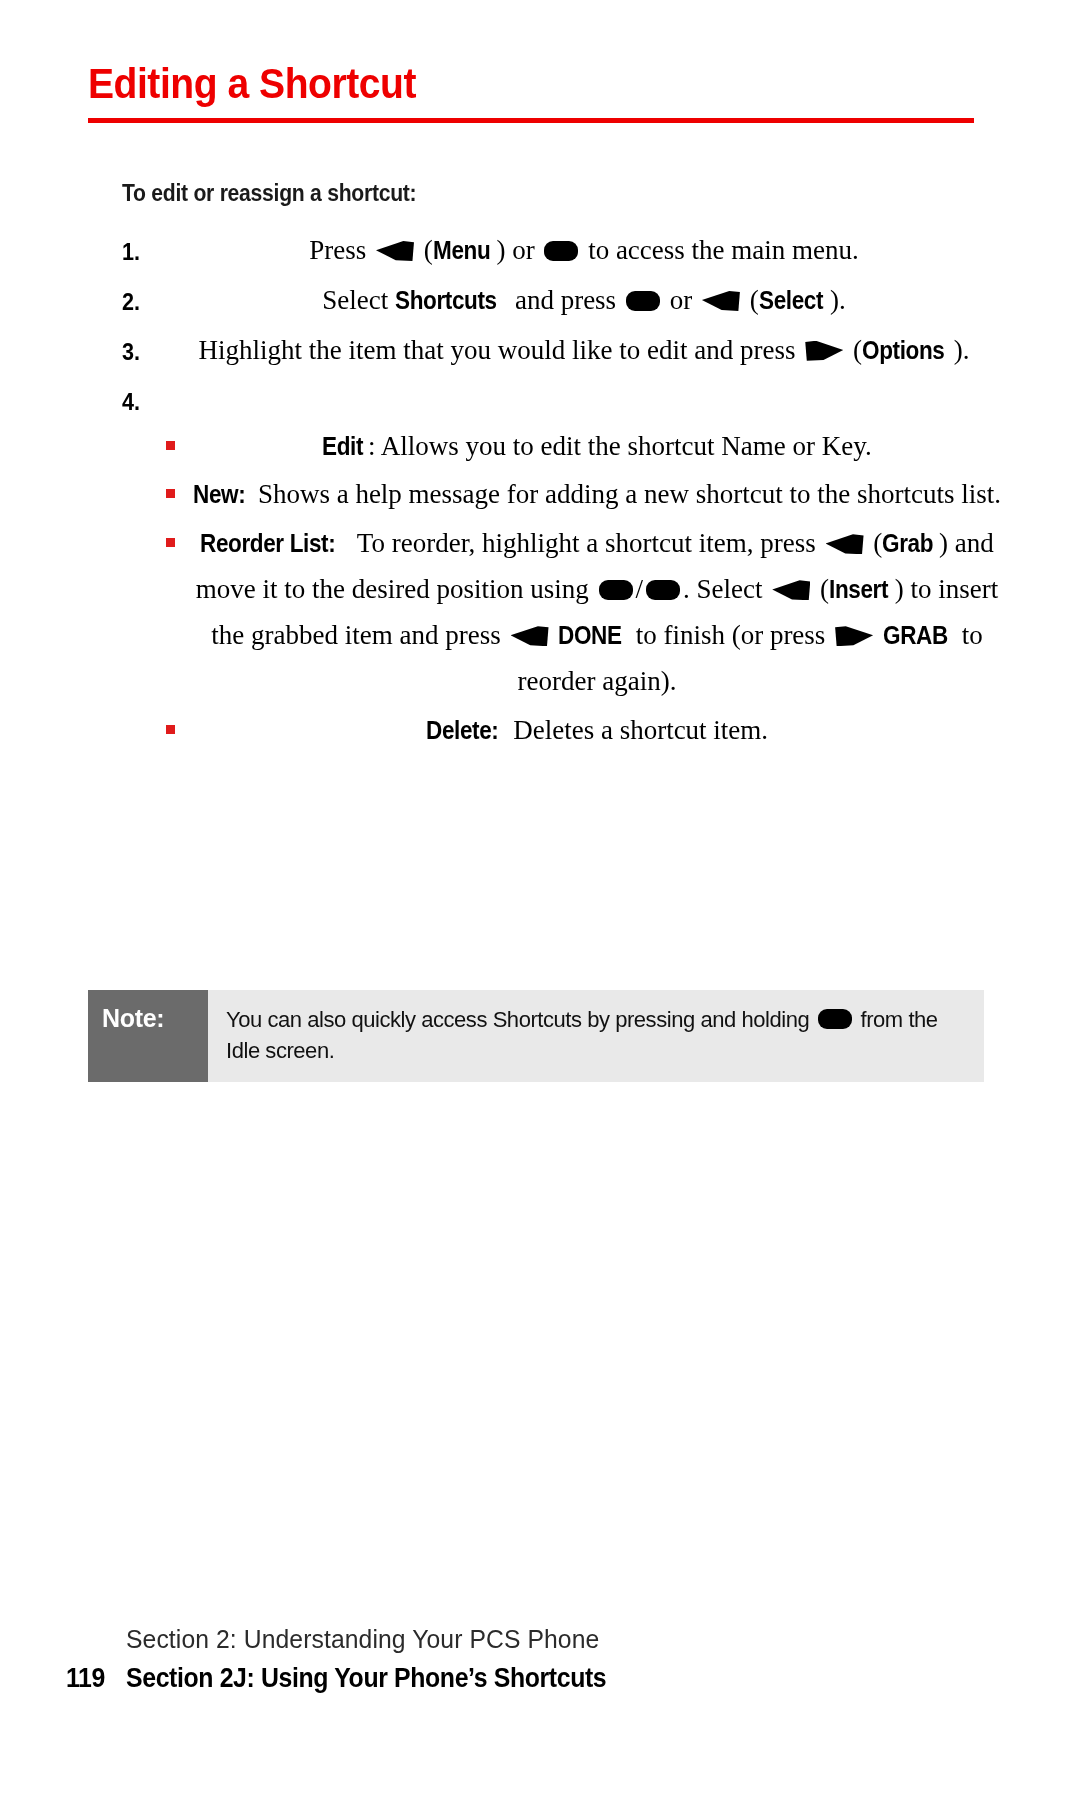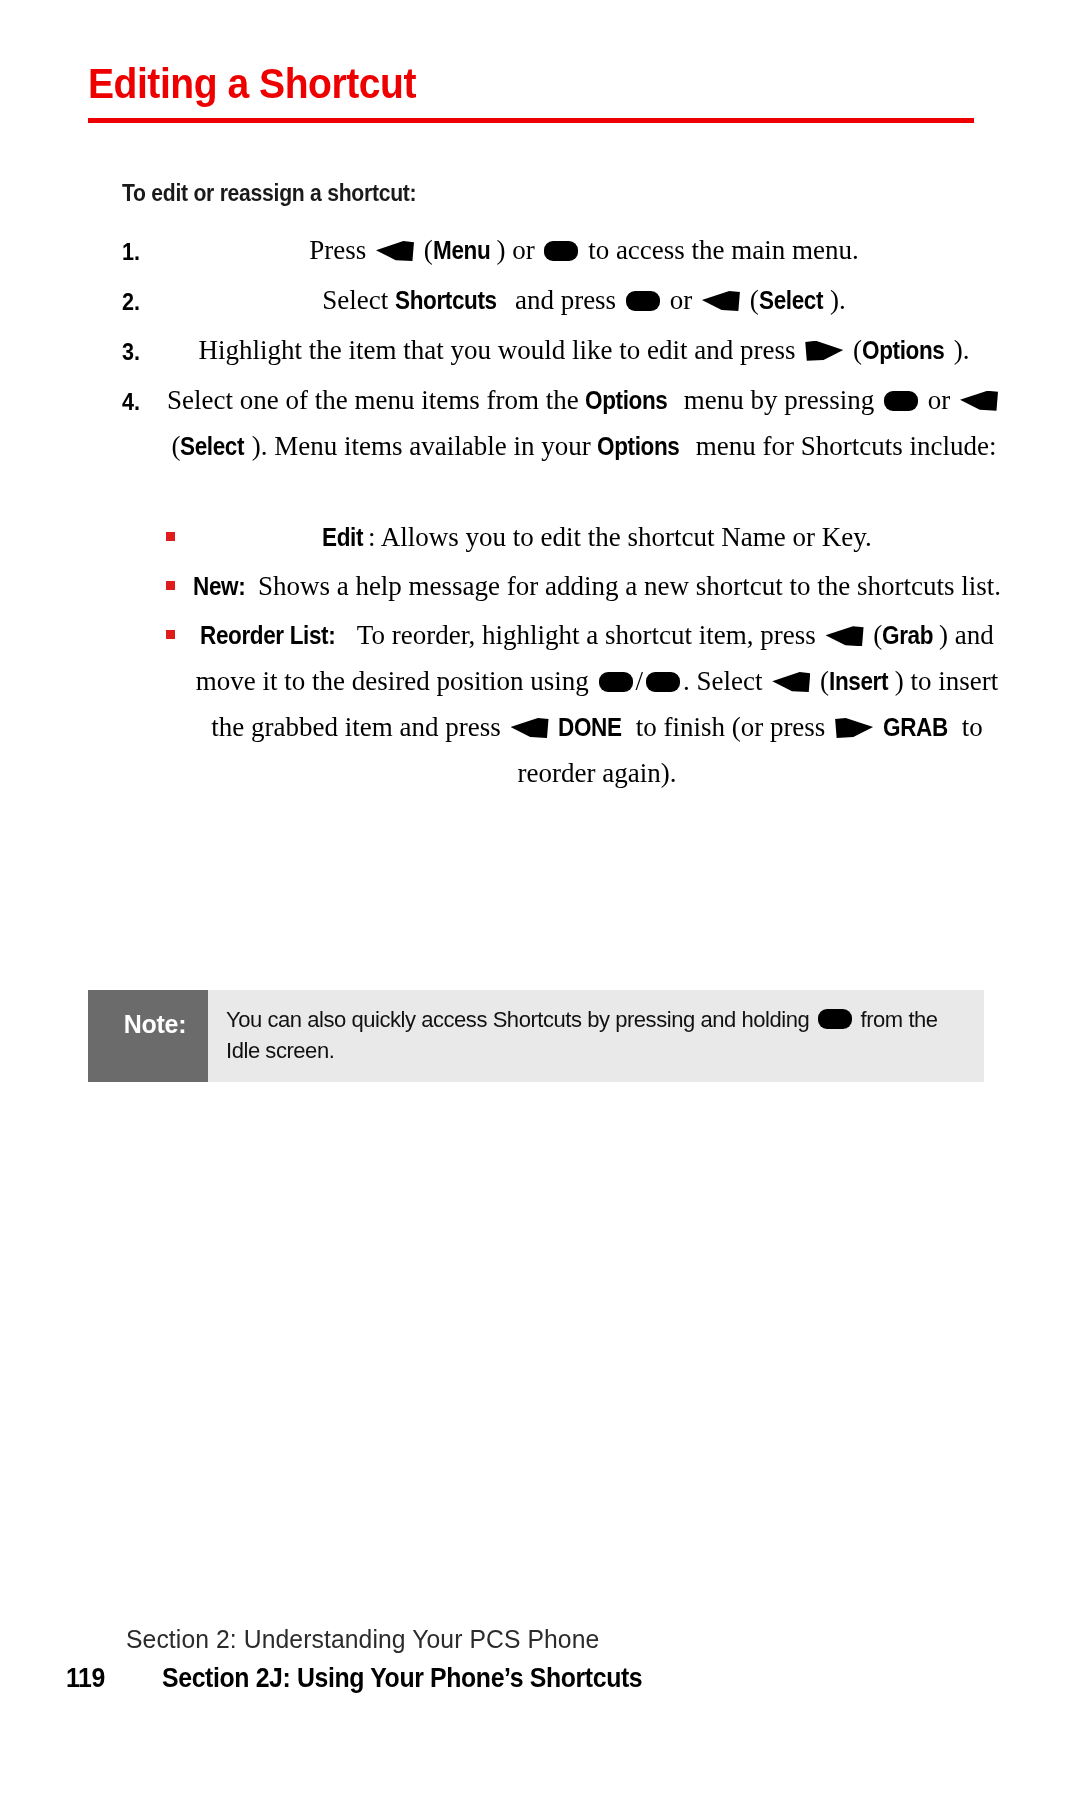--- a/index.html
+++ b/index.html
@@ -165,24 +165,23 @@
     background: #e9e9e9;
   }
   .note-label {
     flex: 0 0 120px;
     width: 120px;
     background: #6b6b6b;
     color: #ffffff;
     font-family: "Liberation Sans", "DejaVu Sans", sans-serif;
     font-weight: bold;
     font-size: 25px;
-    padding: 20px 0 14px 14px;
+    padding: 14px 0 14px 14px;
     box-sizing: border-box;
     letter-spacing: -0.3px;
-    text-align: center;
   }
   .note-body {
     flex: 1 1 auto;
     font-family: "Liberation Sans", "DejaVu Sans", sans-serif;
     font-size: 22px;
     line-height: 1.42;
     color: #111;
     padding: 14px 20px 16px 18px;
     box-sizing: border-box;
     letter-spacing: -0.45px;
@@ -206,21 +205,20 @@
     transform-origin: left center;
   }
   .footer-row {
     display: flex;
     align-items: baseline;
     margin-top: 8px;
     font-family: "Liberation Sans", "DejaVu Sans", sans-serif;
     font-weight: bold;
     font-size: 27px;
     letter-spacing: -0.4px;
-    gap: 36px;
   }
   .footer-page {
     flex: 0 0 60px;
     width: 60px;
     transform: scaleX(0.92);
     transform-origin: left center;
   }
   .footer-title {
     transform: scaleX(0.92);
     transform-origin: left center;
@@ -247,41 +245,46 @@
       <span class="step-num">2.</span>
       <span class="step-body">Select <span class="b">Shortcuts</span> and press <span class="key key-ok"></span> or <span class="key key-soft-left"></span> (<span class="b">Select</span>).</span>
     </div>
     <div class="step">
       <span class="step-num">3.</span>
       <span class="step-body">Highlight the item that you would like to edit and press <span class="key key-soft-right"></span> (<span class="b">Options</span>).</span>
     </div>
     <div class="step">
       <span class="step-num">4.</span>
       <span class="step-body">
-        <span>Select one of the menu items from the <span class="b">Options</span> menu by pressing <span class="key key-ok"></span> or <span class="key key-soft-left"></span> (<span class="b">Select</span>). Menu items available in your <span class="b">Options</span> menu for Shortcuts include:</span>
 
         <span class="sublist">
           <span class="subitem">
             <span class="sq-bullet">
                 <i></i>
               </span>
             <span class="subitem-body"><span class="b">Edit</span>: Allows you to edit the shortcut Name or Key.</span>
           </span>
           <span class="subitem">
             <span class="sq-bullet">
                 <i></i>
               </span>
             <span class="subitem-body"><span class="b">New:</span> Shows a help message for adding a new shortcut to the shortcuts list.</span>
           </span>
           <span class="subitem">
             <span class="sq-bullet">
                 <i></i>
               </span>
             <span class="subitem-body"><span class="b">Reorder List:</span> To reorder, highlight a shortcut item, press <span class="key key-soft-left"></span> (<span class="b">Grab</span>) and move it to the desired position using <span class="key key-ok"></span>/<span class="key key-ok"></span>. Select <span class="key key-soft-left"></span> (<span class="b">Insert</span>) to insert the grabbed item and press <span class="key key-soft-left"></span> <span class="b">DONE</span> to finish (or press <span class="key key-soft-right"></span> <span class="b">GRAB</span> to reorder again).</span>
           </span>
+          <span class="subitem">
+            <span class="sq-bullet">
+                <i></i>
+              </span>
+            <span class="subitem-body"><span class="b">Delete:</span> Deletes a shortcut item.</span>
+          </span>
         </span>
       </span>
     </div>
   </div>
 
   <div class="note">
     <div class="note-label">Note:</div>
     <div class="note-body">You can also quickly access Shortcuts by pressing and holding <span class="key key-ok"></span> from the Idle screen.</div>
   </div>
 

